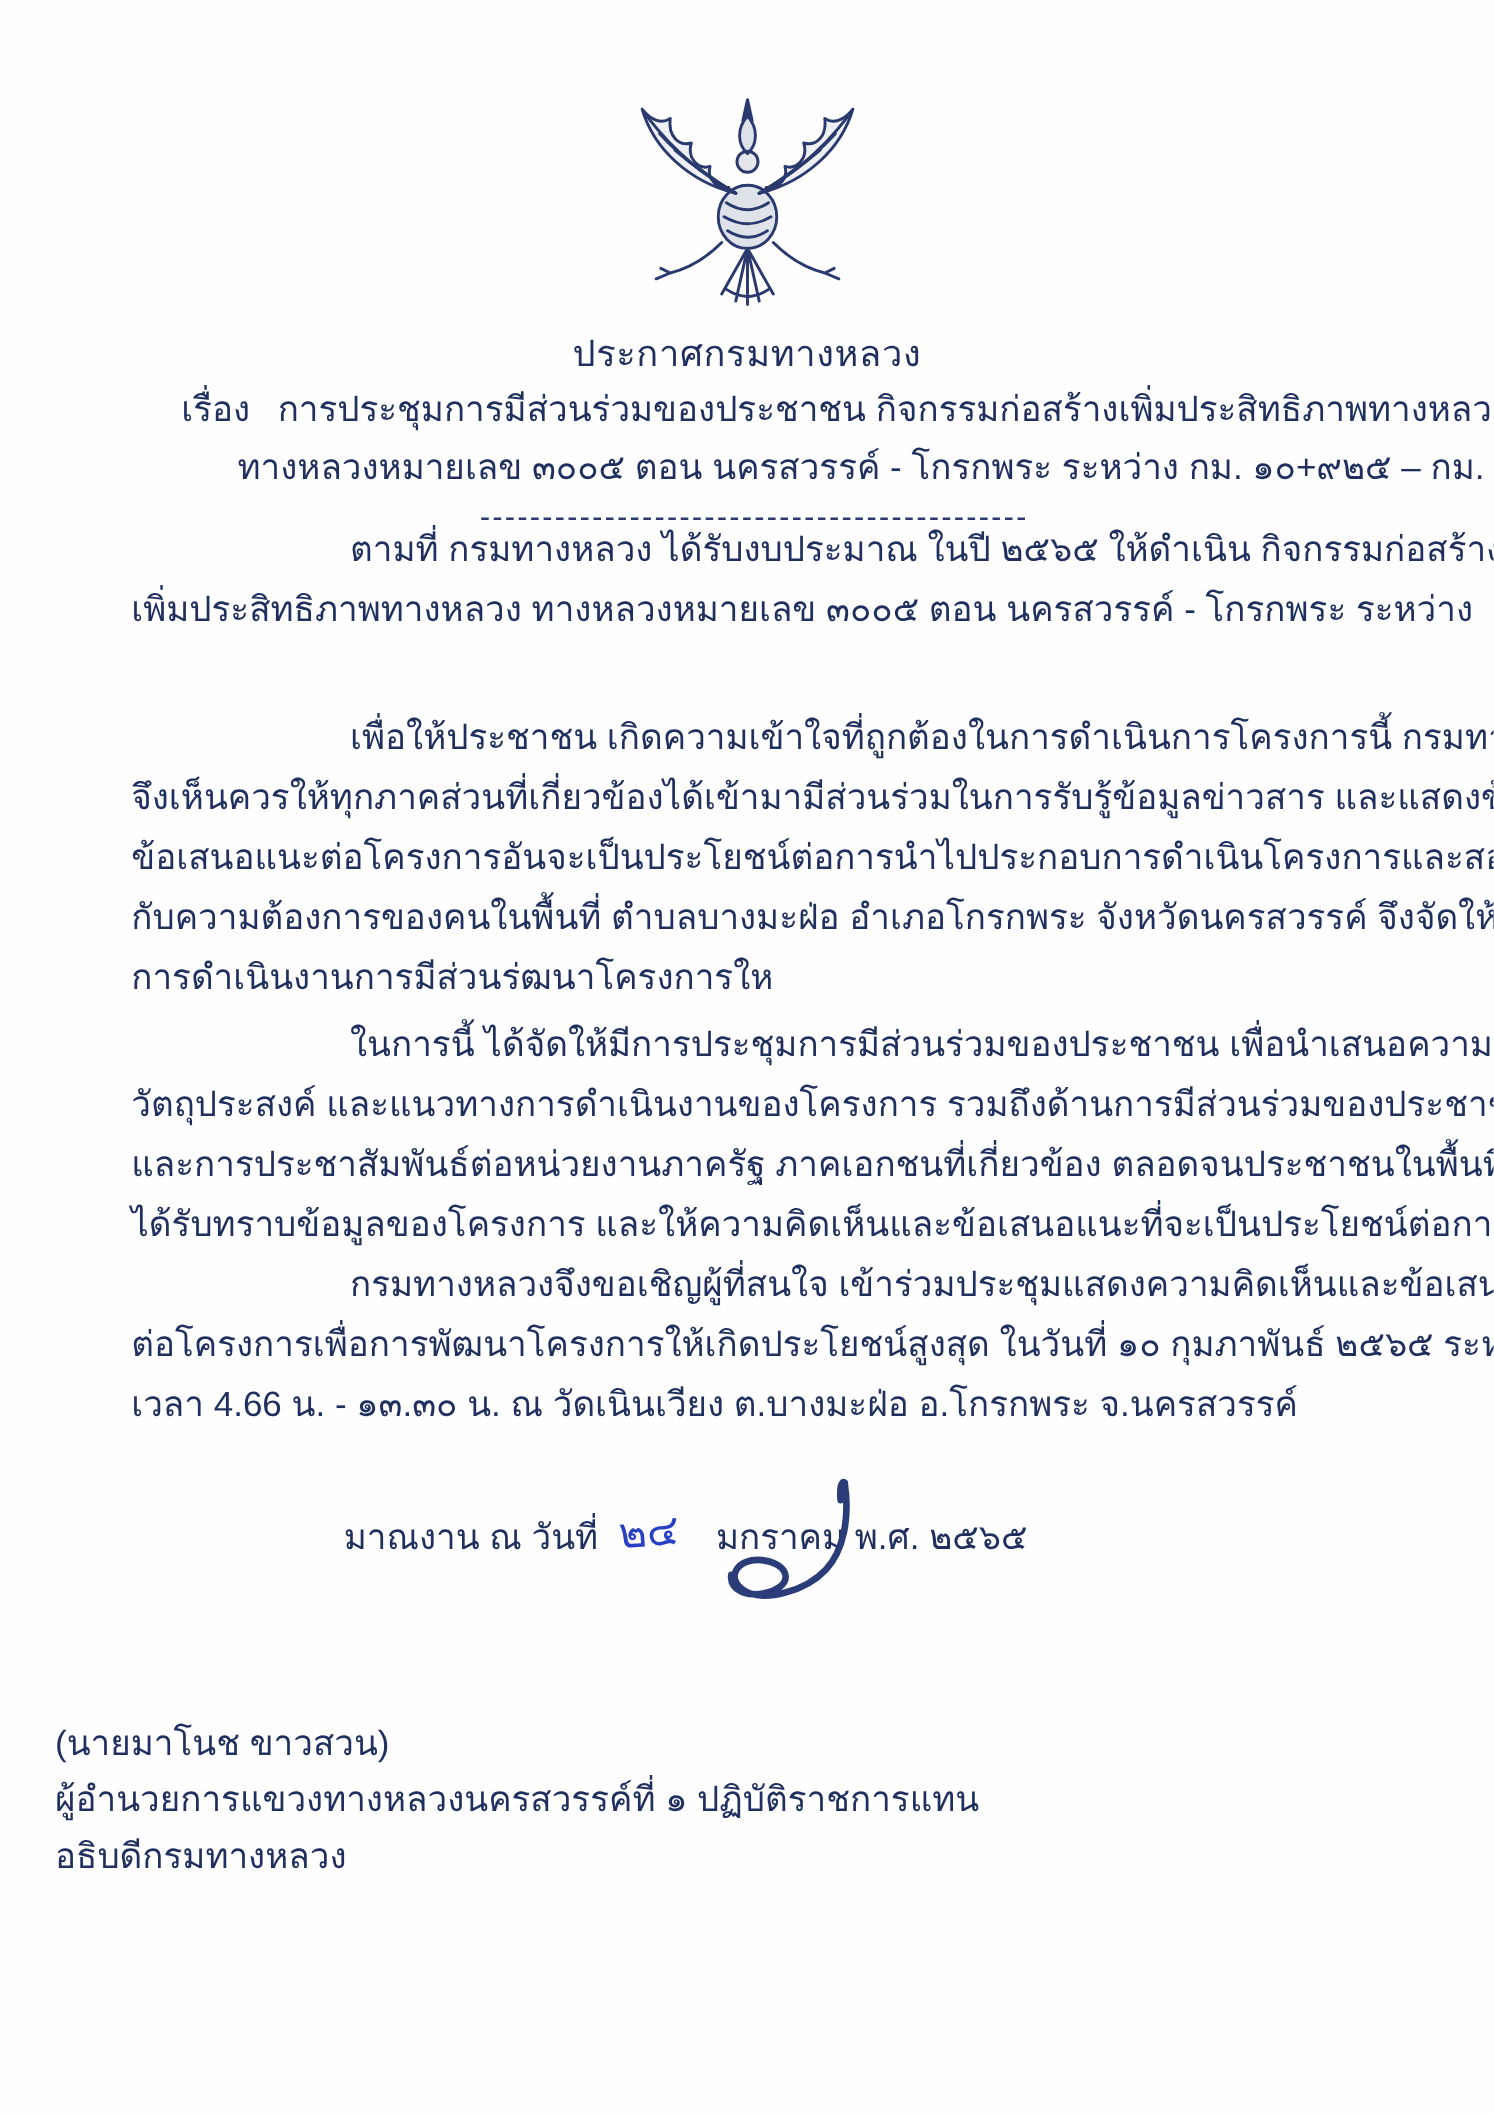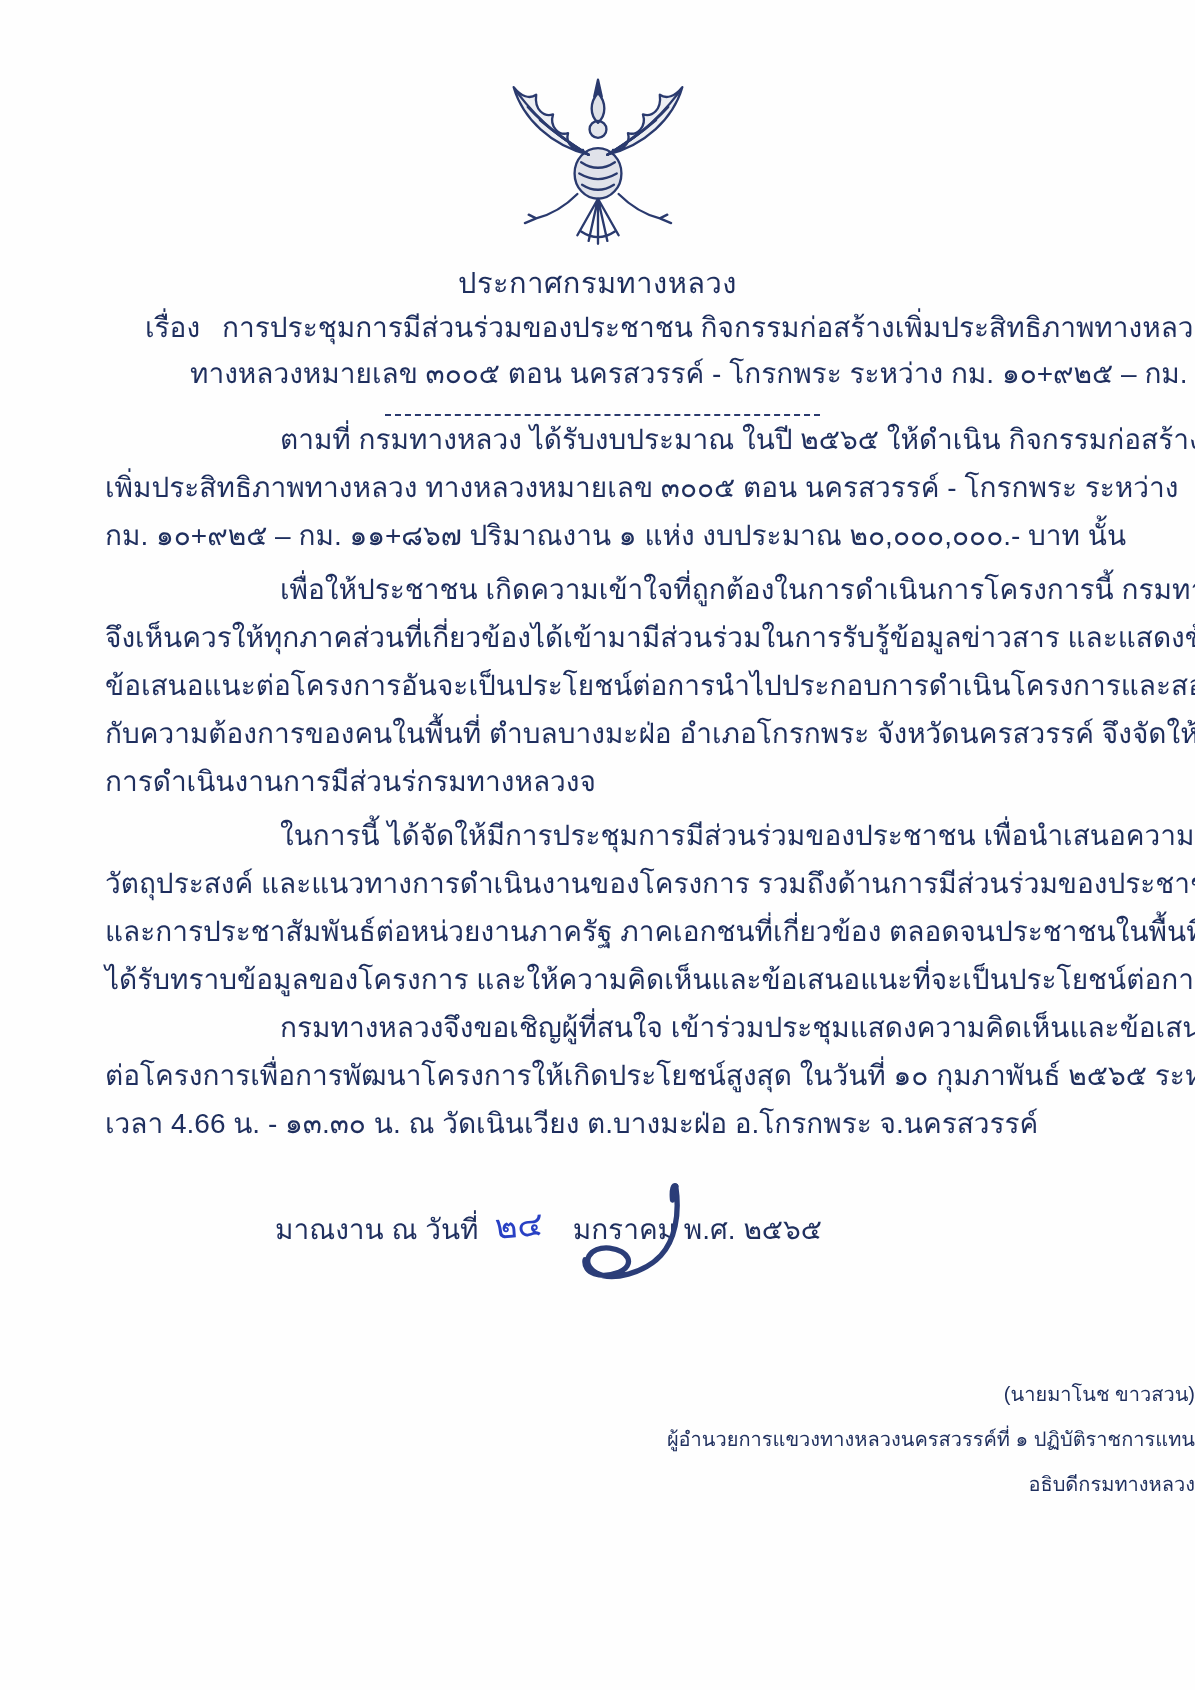--- a/index.html
+++ b/index.html
@@ -53,22 +53,22 @@
     font-size:34px;
     margin:0 30px 0 16px;
     transform:rotate(-4deg) translateY(-2px);
   }
   .signature{
     position:absolute;top:1182px;left:552px;
     width:160px;height:130px;
   }
   .closing-block{
     position:absolute;top:1372px;left:0;width:100%;
-    padding-left:95px;box-sizing:border-box;
-    text-align:right;font-size:20px;line-height:45px;
+    padding-left:44px;box-sizing:border-box;
+    text-align:left;font-size:28px;line-height:45px;
   }
   .closing-block div{white-space:nowrap;}
 </style>
 </head>
 <body>
 
 <div class="page">
 
   <div class="emblem">
     <svg viewBox="0 0 260 190" width="250" height="178" aria-hidden="true">
@@ -112,29 +112,28 @@
   <div class="subject-row">
     <span class="subject-label">เรื่อง</span><span>การประชุมการมีส่วนร่วมของประชาชน  กิจกรรมก่อสร้างเพิ่มประสิทธิภาพทางหลวง</span>
   </div>
   <div class="subject-line2">ทางหลวงหมายเลข ๓๐๐๕  ตอน  นครสวรรค์ - โกรกพระ  ระหว่าง กม. ๑๐+๙๒๕ – กม. ๑๑+๘๖๗</div>
 
   <div class="divider"></div>
 
   <div class="para p1">
     <div class="line indent">ตามที่  กรมทางหลวง  ได้รับงบประมาณ ในปี ๒๕๖๕  ให้ดำเนิน  กิจกรรมก่อสร้าง</div>
     <div class="line">เพิ่มประสิทธิภาพทางหลวง   ทางหลวงหมายเลข  ๓๐๐๕   ตอน   นครสวรรค์ - โกรกพระ  ระหว่าง</div>
-    <div class="line">กม. ๑๐+๙๒๕ – กม. ๑๑+๘๖๗ ปริมาณงาน ๑ แห่ง  งบประมาณ ๒๐,๐๐๐,๐๐๐.- บาท    นั้น</div>
   </div>
 
   <div class="para p2">
     <div class="line indent">เพื่อให้ประชาชน  เกิดความเข้าใจที่ถูกต้องในการดำเนินการโครงการนี้  กรมทางหลวง</div>
     <div class="line">จึงเห็นควรให้ทุกภาคส่วนที่เกี่ยวข้องได้เข้ามามีส่วนร่วมในการรับรู้ข้อมูลข่าวสาร  และแสดงข้อคิดเห็น/</div>
     <div class="line">ข้อเสนอแนะต่อโครงการอันจะเป็นประโยชน์ต่อการนำไปประกอบการดำเนินโครงการและสอดคล้อง</div>
     <div class="line">กับความต้องการของคนในพื้นที่ ตำบลบางมะฝ่อ  อำเภอโกรกพระ  จังหวัดนครสวรรค์  จึงจัดให้มี</div>
-    <div class="line">การดำเนินงานการมีส่วนร่กรมทางหลวงจ</div>
+    <div class="line">การดำเนินงานการมีส่วนร่ฒนาโครงการให</div>
   </div>
 
   <div class="para p3">
     <div class="line indent">ในการนี้  ได้จัดให้มีการประชุมการมีส่วนร่วมของประชาชน  เพื่อนำเสนอความเป็นมา</div>
     <div class="line">วัตถุประสงค์  และแนวทางการดำเนินงานของโครงการ   รวมถึงด้านการมีส่วนร่วมของประชาชน</div>
     <div class="line">และการประชาสัมพันธ์ต่อหน่วยงานภาครัฐ ภาคเอกชนที่เกี่ยวข้อง ตลอดจนประชาชนในพื้นที่โครงการ</div>
     <div class="line">ได้รับทราบข้อมูลของโครงการ และให้ความคิดเห็นและข้อเสนอแนะที่จะเป็นประโยชน์ต่อการดำเนินโครงการ</div>
   </div>
 
   <div class="para p4">

